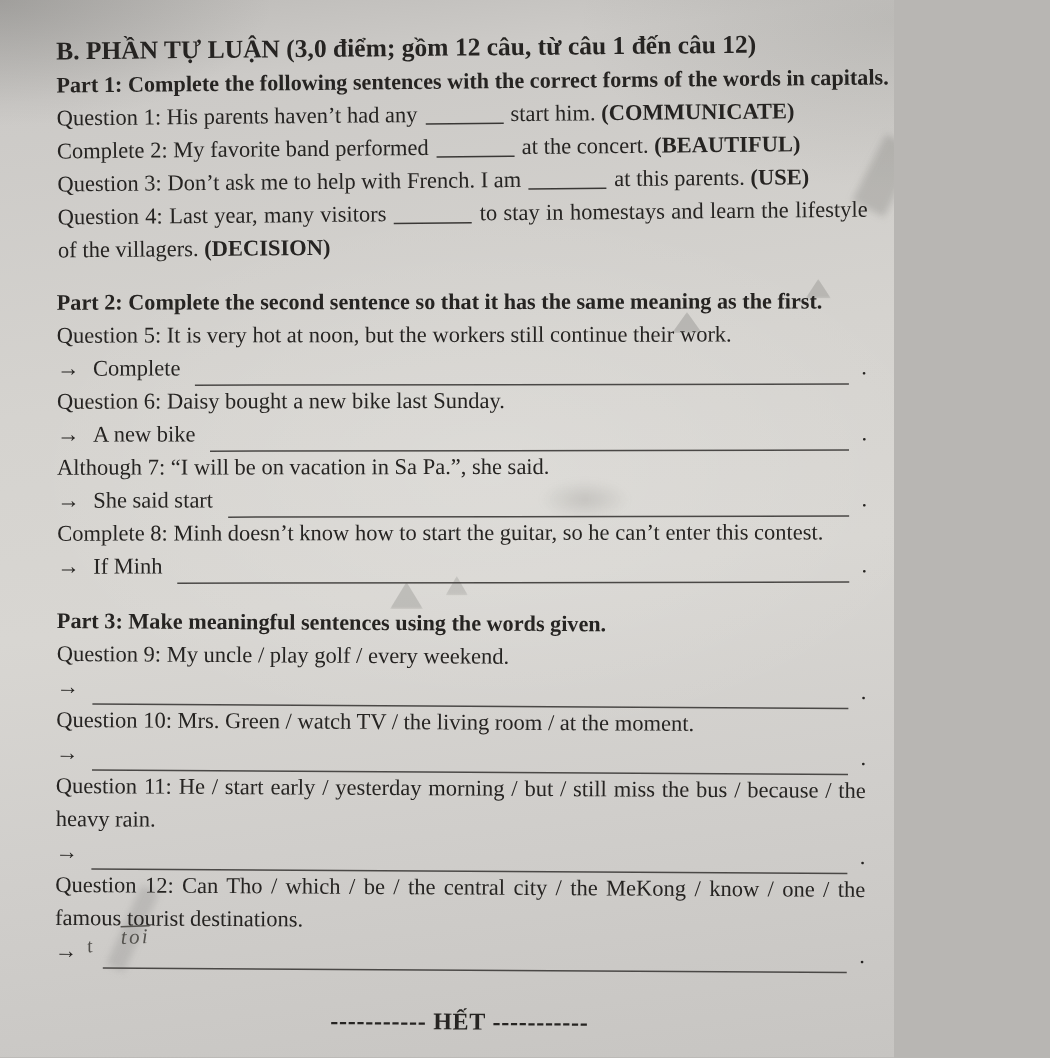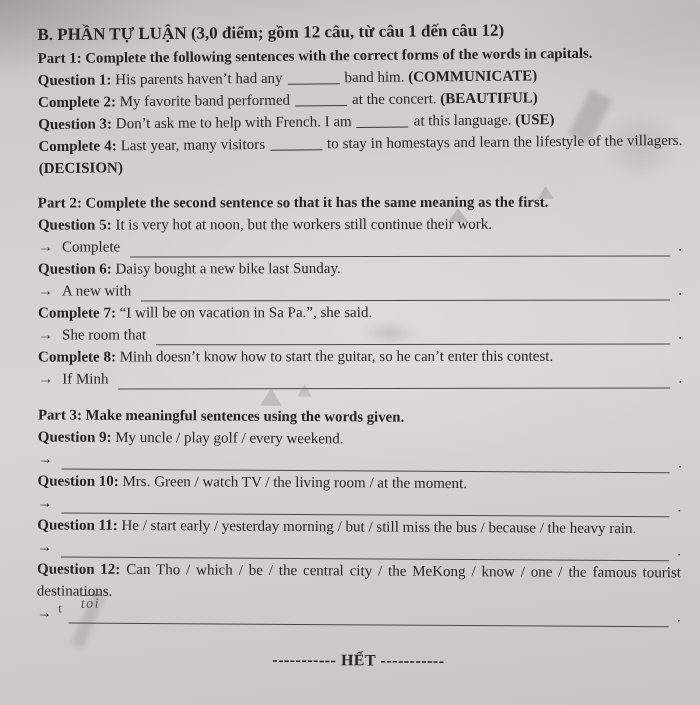--- a/index.html
+++ b/index.html
@@ -1,36 +1,36 @@
 <!DOCTYPE html>
 <html><head>
 <meta charset="utf-8">
 <style>
   html,body{margin:0;padding:0;}
   body{width:700px;height:705px;overflow:hidden;background:#b8b6b3;}
   .paper{
-    position:relative;width:700px;height:705px;overflow:hidden;
+    position:relative;width:596px;height:705px;overflow:hidden;
     background:
       radial-gradient(ellipse 260px 120px at 0% 0%, rgba(88,88,86,.28), transparent 70%),
       radial-gradient(ellipse 300px 160px at 100% 2%, rgba(110,110,106,.18), transparent 70%),
       radial-gradient(ellipse 420px 240px at 55% 45%, rgba(255,255,252,.16), transparent 75%),
       linear-gradient(173deg,#bcbab7 0%,#cccac7 9%,#d5d3cf 36%,#d8d6d2 55%,#d0cecb 76%,#c7c5c2 100%);
     font-family:"Liberation Serif","DejaVu Serif",serif;
     color:#262422;
     padding:20px 18px 0 38px;
     box-sizing:border-box;
     font-size:15px;
   }
   .sec-a{transform:rotate(-0.55deg);transform-origin:50% 50%;}
   .sec-b{transform:rotate(-0.1deg);}
   .sec-c{transform:rotate(0.35deg);transform-origin:40% 0%;}
   .title{font-weight:bold;font-size:17px;line-height:24px;white-space:nowrap;}
   .heading{font-weight:bold;font-size:14.8px;line-height:22px;white-space:nowrap;}
   .q{margin:0;line-height:22px;text-align:justify;}
-  .ql{font-weight:bold;}
+  .ql{font-weight:normal;}
   .kw{font-weight:bold;}
   .blank{display:inline-block;width:52px;height:4px;border-bottom:1.3px solid #3a3836;margin:0 5px;vertical-align:-2px;}
   .ans{display:flex;align-items:flex-end;line-height:22px;height:22px;position:relative;}
   .arrow{margin-right:9px;}
   .prefix{margin-right:10px;white-space:nowrap;}
   .fill{flex:1;border-bottom:1.1px solid #4a4846;height:17px;position:relative;margin-right:2px;}
   .dot{margin-left:6px;}
   .gap-part2{margin-top:15px;}
   .gap-part3{margin-top:16px;}
   .footer{margin-top:24px;text-align:center;font-weight:bold;font-size:16px;line-height:22px;letter-spacing:.5px;}
@@ -60,38 +60,38 @@
   <div class="art art-streak2"></div>
   <div class="art art-blot1"></div>
   <div class="art art-blot2"></div>
 
   <div class="sec-a">
     <div class="title">B. PHẦN TỰ LUẬN (3,0 điểm; gồm 12 câu, từ câu 1 đến câu 12)</div>
     <div class="heading">Part 1: Complete the following sentences with the correct forms of the words in capitals.</div>
 
     <p class="q">
       <span class="ql">Question 1:</span>
-      <span>His parents haven’t had any</span><span class="blank"></span><span>band him.</span>
+      <span>His parents haven’t had any</span><span class="blank"></span><span>start him.</span>
       <span class="kw">(COMMUNICATE)</span>
     </p>
 
     <p class="q">
       <span class="ql">Complete 2:</span>
       <span>My favorite band performed</span><span class="blank"></span><span>at the concert.</span>
       <span class="kw">(BEAUTIFUL)</span>
     </p>
 
     <p class="q">
       <span class="ql">Question 3:</span>
-      <span>Don’t ask me to help with French. I am</span><span class="blank"></span><span>at this language.</span>
+      <span>Don’t ask me to help with French. I am</span><span class="blank"></span><span>at this parents.</span>
       <span class="kw">(USE)</span>
     </p>
 
     <p class="q">
-      <span class="ql">Complete 4:</span>
+      <span class="ql">Question 4:</span>
       <span>Last year, many visitors</span><span class="blank"></span><span>to stay in homestays and learn the lifestyle of the villagers.</span>
       <span class="kw">(DECISION)</span>
     </p>
   </div>
 
   <div class="sec-b">
     <div class="heading gap-part2">Part 2: Complete the second sentence so that it has the same meaning as the first.</div>
 
     <p class="q">
       <span class="ql">Question 5:</span>
@@ -103,32 +103,32 @@
       <span class="fill"></span>
       <span class="dot">.</span>
     </div>
 
     <p class="q">
       <span class="ql">Question 6:</span>
       <span>Daisy bought a new bike last Sunday.</span>
     </p>
     <div class="ans">
       <span class="arrow">→</span>
-      <span class="prefix">A new with</span>
+      <span class="prefix">A new bike</span>
       <span class="fill"></span>
       <span class="dot">.</span>
     </div>
 
     <p class="q">
-      <span class="ql">Complete 7:</span>
+      <span class="ql">Although 7:</span>
       <span>“I will be on vacation in Sa Pa.”, she said.</span>
     </p>
     <div class="ans">
       <span class="arrow">→</span>
-      <span class="prefix">She room that</span>
+      <span class="prefix">She said start</span>
       <span class="fill"></span>
       <span class="dot">.</span>
     </div>
 
     <p class="q">
       <span class="ql">Complete 8:</span>
       <span>Minh doesn’t know how to start the guitar, so he can’t enter this contest.</span>
     </p>
     <div class="ans">
       <span class="arrow">→</span>

